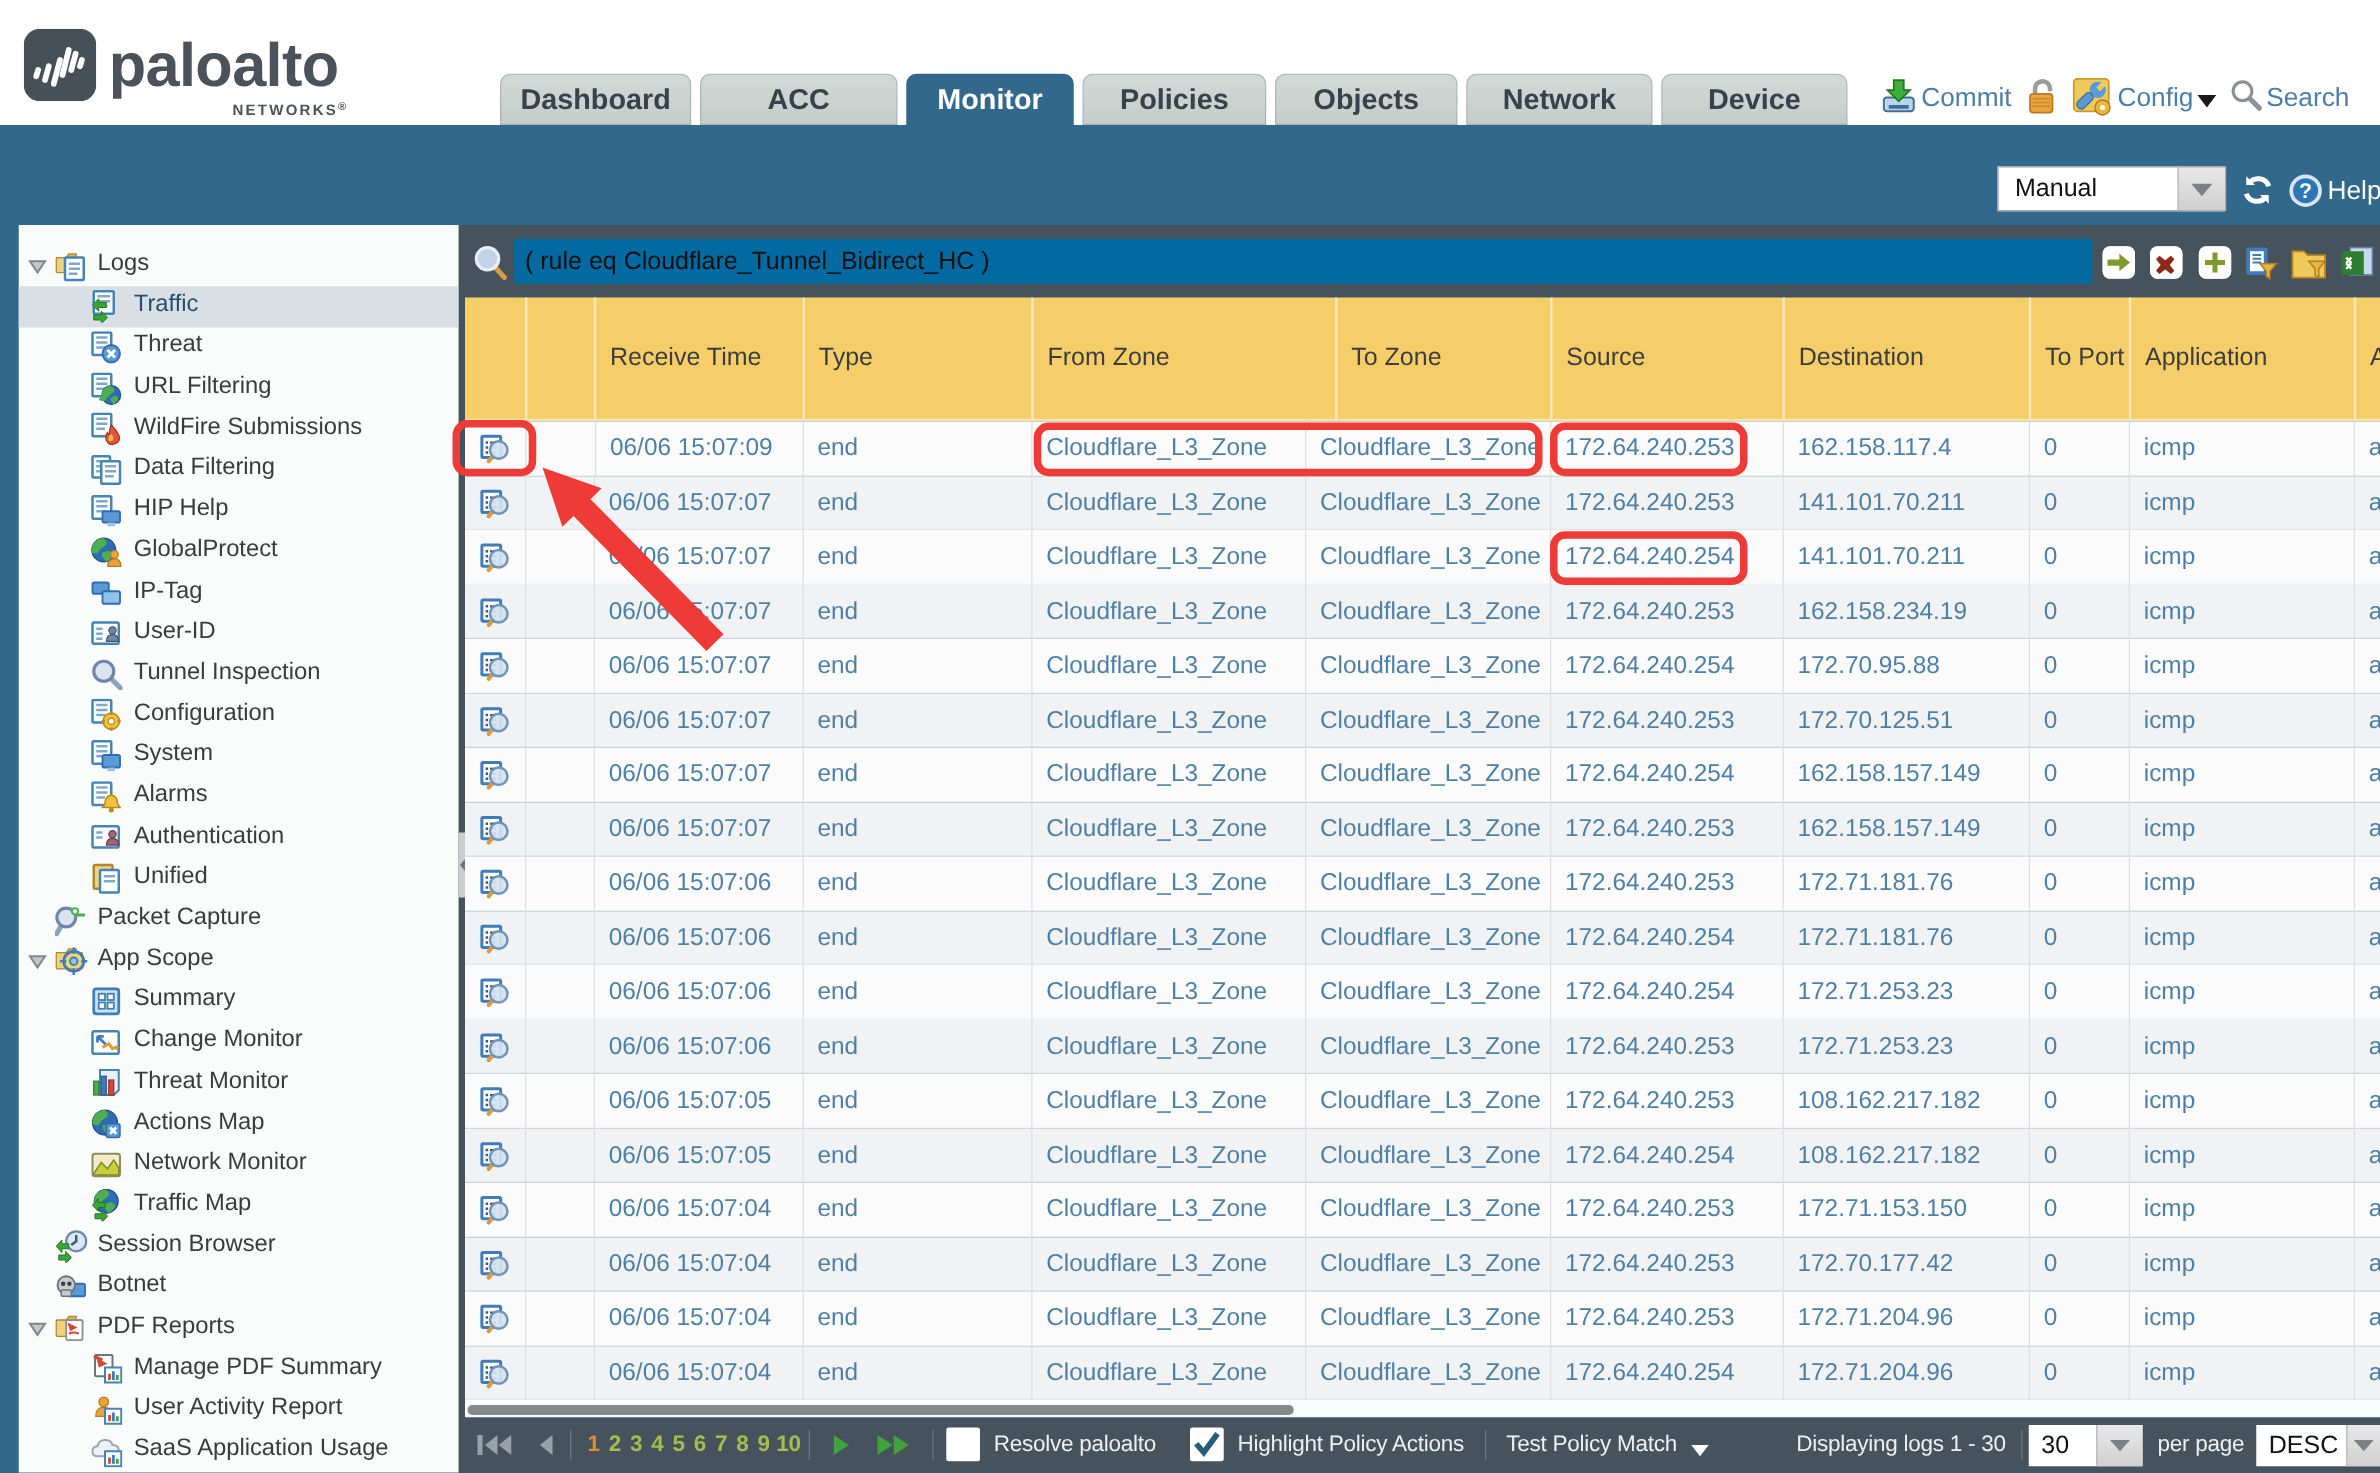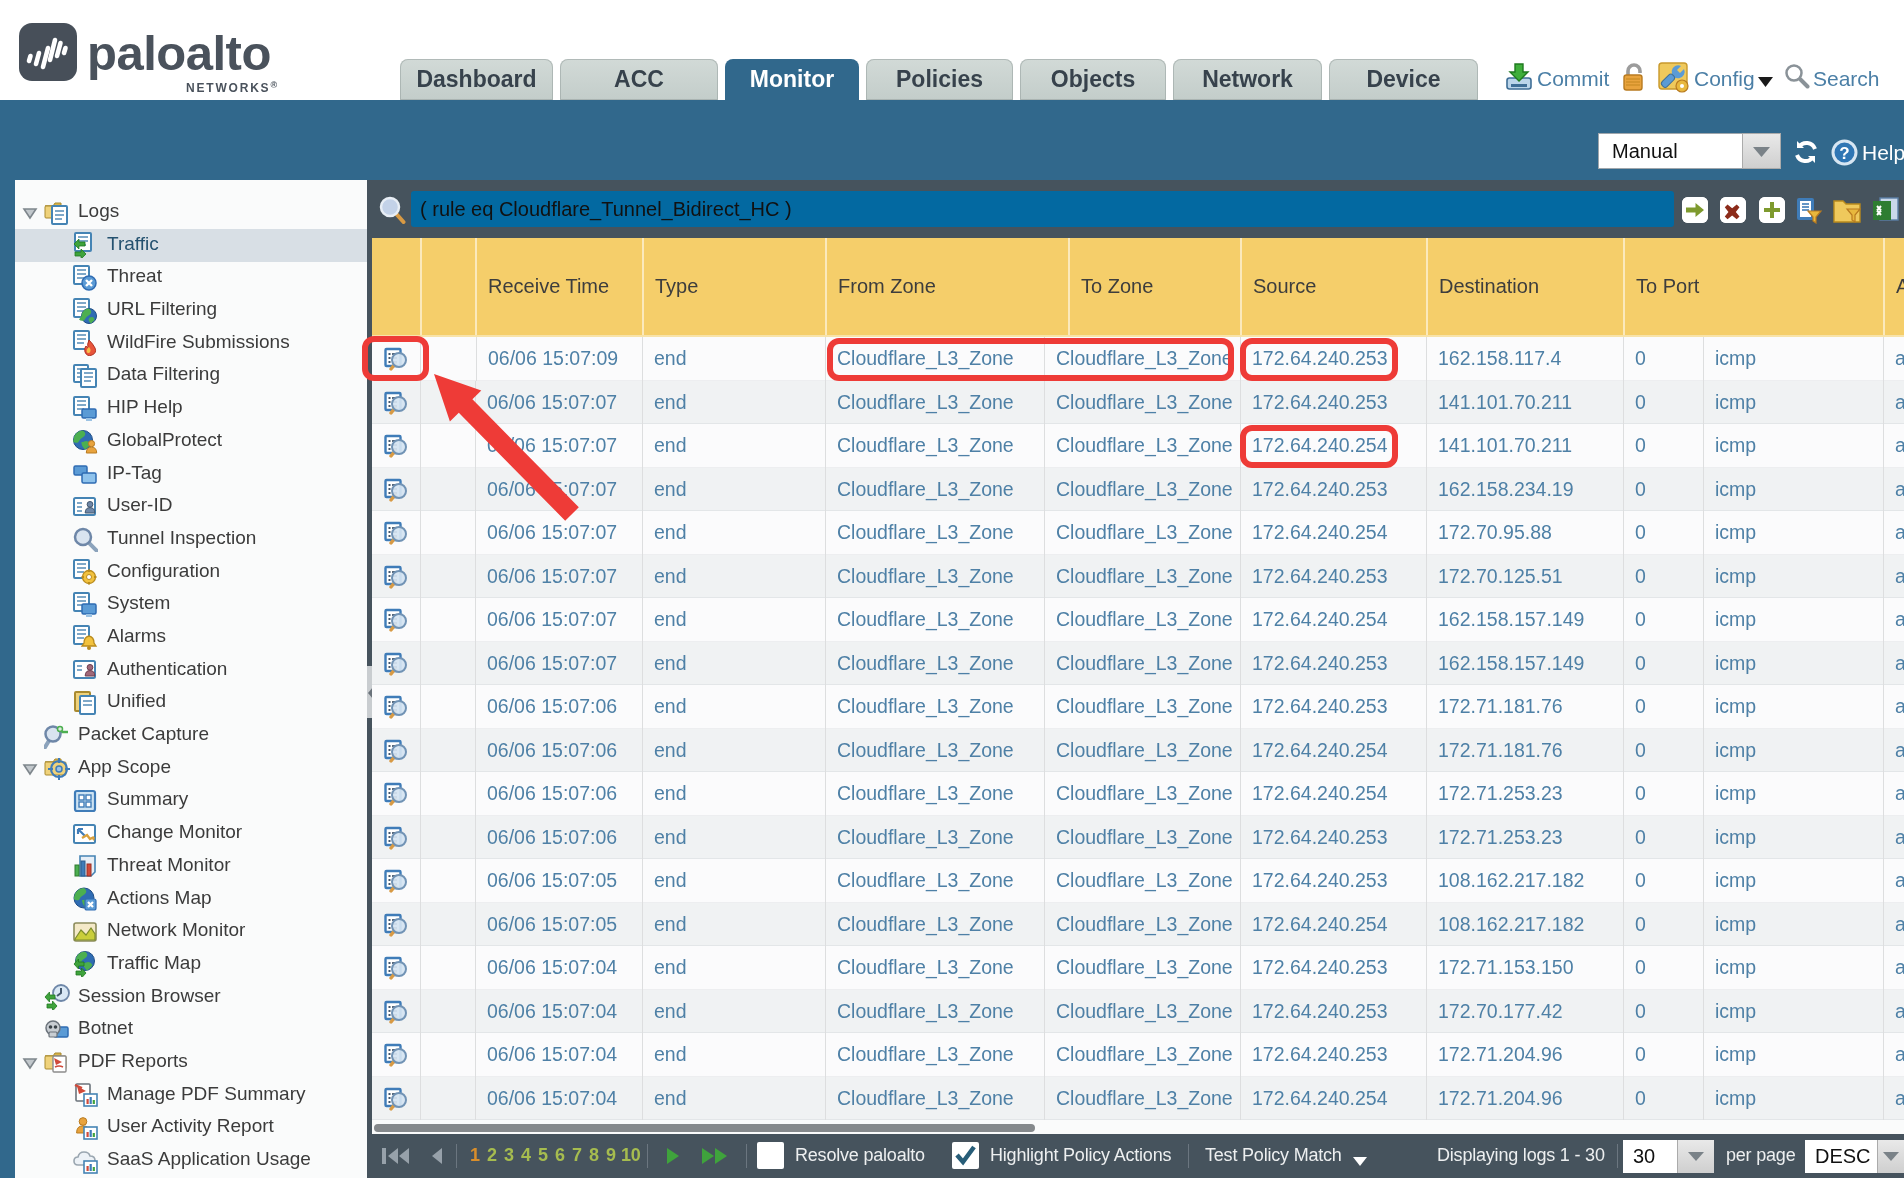--- a/index.html
+++ b/index.html
@@ -421,20 +421,21 @@
 <div id="thead">
 <div class="hcell" style="left:0px;width:48px;border-left:none;"></div>
 <div class="hcell" style="left:48px;width:55px;"></div>
 <div class="hcell" style="left:103px;width:167px;">Receive Time</div>
 <div class="hcell" style="left:270px;width:183px;">Type</div>
 <div class="hcell" style="left:453px;width:219px;">From Zone</div>
 <div class="hcell" style="left:672px;width:176px;margin-left:24px;">To Zone</div>
 <div class="hcell" style="left:868px;width:186px;">Source</div>
 <div class="hcell" style="left:1054px;width:197px;">Destination</div>
 <div class="hcell" style="left:1251px;width:80px;">To Port</div>
+<div class="hcell" style="left:1331px;width:180px;">Application</div>
 <div class="hcell" style="left:1511px;width:21px;">Action</div>
 </div>
 <div id="tbody">
 <div class="row" style="top:0.0px;background:#FBFBFC">
 <div class="abs" style="left:12px;top:10px"><svg width="24" height="24" viewBox="0 0 24 24">
           <rect x="1.5" y="2" width="15" height="17" fill="#fff" stroke="#3F7CB8" stroke-width="2.4" rx="1"></rect>
           <g fill="#44586E">
             <rect x="4.5" y="6" width="2" height="2"></rect>
             <rect x="4.5" y="10" width="2" height="2"></rect>
             <rect x="4.5" y="14" width="2" height="2"></rect>

